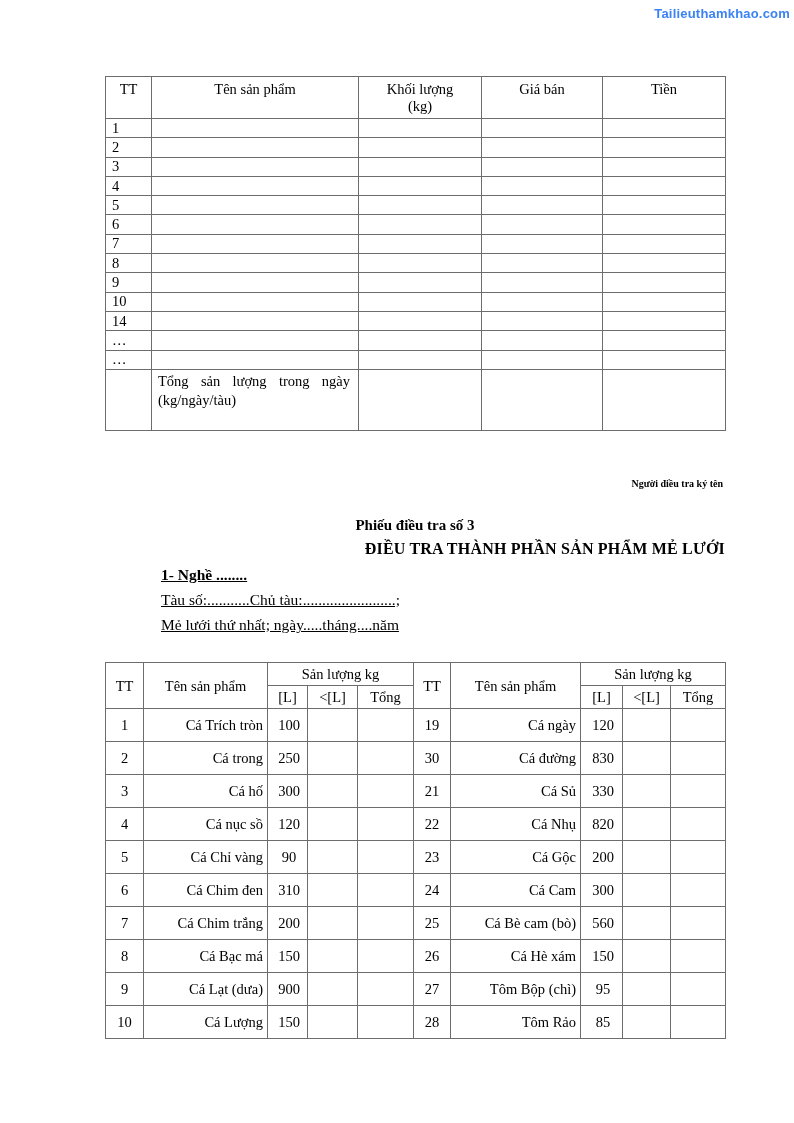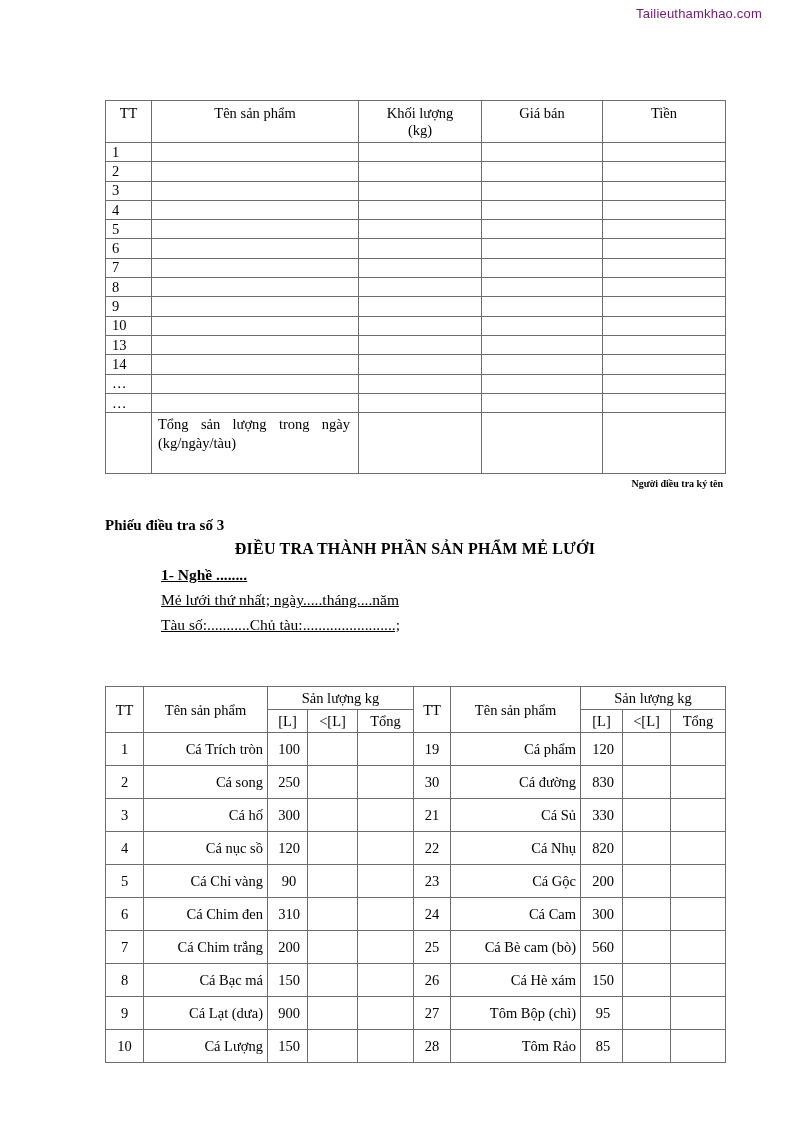--- a/index.html
+++ b/index.html
@@ -10,42 +10,42 @@
     background: #ffffff;
     font-family: "Liberation Serif", "DejaVu Serif", serif;
     color: #000000;
     position: relative;
     overflow: hidden;
   }
 
   .watermark {
     position: absolute;
     top: 6px;
-    right: 32px;
+    right: 4px;
     font-family: "Liberation Sans", sans-serif;
     font-size: 13px;
-    color: #701a75;
+    color: #3b82f6;
     letter-spacing: 0.2px;
     white-space: nowrap;
+    font-weight: bold;
   }
 
   .page {
     position: absolute;
     left: 105px;
     top: 0;
     width: 620px;
   }
 
   
   table {
     border-collapse: collapse;
     width: 620px;
     table-layout: fixed;
     font-size: 14.5px;
-    margin-top: 24px;
   }
   table td, table th {
     border: 1px solid #6d6d6d;
     padding: 0 4px;
     font-weight: normal;
     vertical-align: middle;
   }
 
   
   #table-one { position: absolute; top: 76px; left: 0; }
@@ -74,27 +74,27 @@
     width: 620px;
     text-align: right;
     font-weight: bold;
     font-size: 10px;
     padding-right: 2px;
   }
 
   
   .title-block { position: absolute; top: 514px; left: 0; width: 620px; }
   .title-1 {
-    text-align: left;
+    text-align: center;
     font-weight: bold;
     font-size: 15px;
     line-height: 22px;
   }
   .title-2 {
-    text-align: center;
+    text-align: right;
     font-weight: bold;
     font-size: 16px;
     line-height: 26px;
     letter-spacing: 0.2px;
   }
   .form-line {
     font-size: 15.5px;
     line-height: 25px;
     padding-left: 56px;
     text-decoration: underline;
@@ -204,27 +204,20 @@
           <td>&nbsp;</td>
         </tr>
         <tr>
           <td class="num">10</td>
           <td>&nbsp;</td>
           <td>&nbsp;</td>
           <td>&nbsp;</td>
           <td>&nbsp;</td>
         </tr>
         <tr>
-          <td class="num">13</td>
-          <td>&nbsp;</td>
-          <td>&nbsp;</td>
-          <td>&nbsp;</td>
-          <td>&nbsp;</td>
-        </tr>
-        <tr>
           <td class="num">14</td>
           <td>&nbsp;</td>
           <td>&nbsp;</td>
           <td>&nbsp;</td>
           <td>&nbsp;</td>
         </tr>
         <tr>
           <td class="num">…</td>
           <td>&nbsp;</td>
           <td>&nbsp;</td>
@@ -250,22 +243,22 @@
         </tr>
       </tbody>
   </table>
 
   <div class="signer">Người điều tra ký tên</div>
 
   <div class="title-block">
     <div class="title-1">Phiếu điều tra số 3</div>
     <div class="title-2">ĐIỀU TRA THÀNH PHẦN SẢN PHẨM MẺ LƯỚI</div>
     <div class="form-line bold">1- Nghề ........</div>
+    <div class="form-line">Tàu số:...........Chủ tàu:........................;</div>
     <div class="form-line">Mẻ lưới thứ nhất; ngày.....tháng....năm</div>
-    <div class="form-line">Tàu số:...........Chủ tàu:........................;</div>
   </div>
 
   <table id="table-two">
     <colgroup>
       <col style="width:38px">
       <col style="width:124px">
       <col style="width:40px">
       <col style="width:50px">
       <col style="width:56px">
       <col style="width:37px">
@@ -293,28 +286,28 @@
       </tr>
     </thead>
     <tbody id="table-two-body">
         <tr>
           <td>1</td>
           <td class="name">Cá Trích tròn</td>
           <td class="val">100</td>
           <td class="val">&nbsp;</td>
           <td class="val">&nbsp;</td>
           <td>19</td>
-          <td class="name">Cá phẩm</td>
+          <td class="name">Cá ngày</td>
           <td class="val">120</td>
           <td class="val">&nbsp;</td>
           <td class="val">&nbsp;</td>
         </tr>
         <tr>
           <td>2</td>
-          <td class="name">Cá song</td>
+          <td class="name">Cá trong</td>
           <td class="val">250</td>
           <td class="val">&nbsp;</td>
           <td class="val">&nbsp;</td>
           <td>30</td>
           <td class="name">Cá đường</td>
           <td class="val">830</td>
           <td class="val">&nbsp;</td>
           <td class="val">&nbsp;</td>
         </tr>
         <tr>

